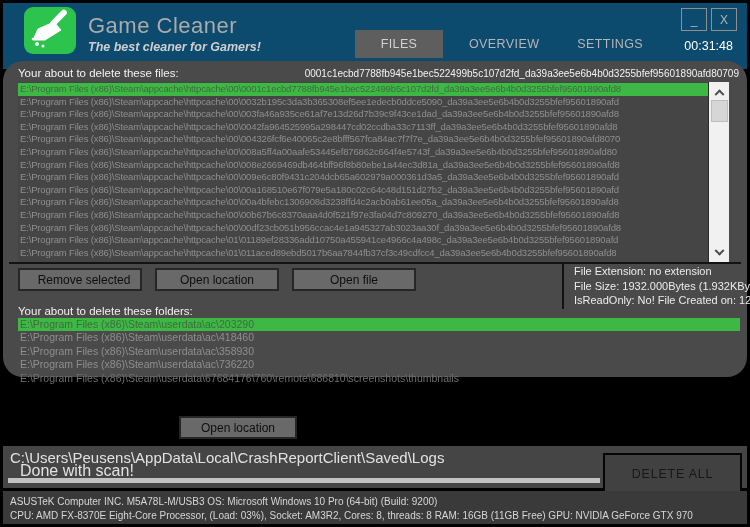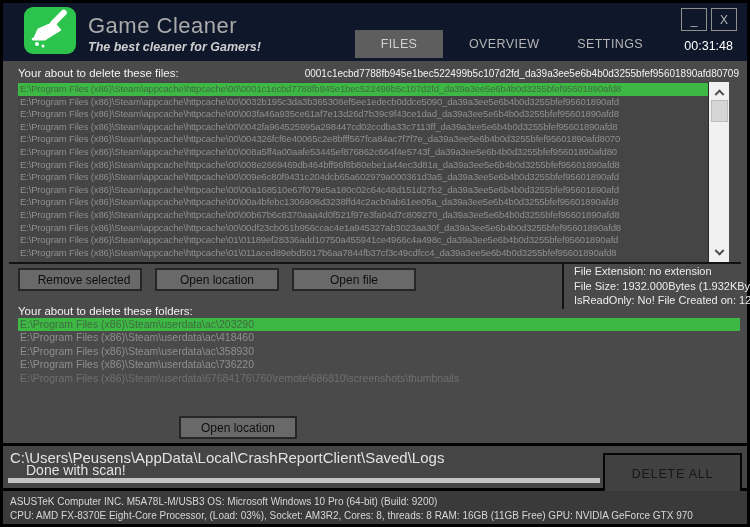--- a/index.html
+++ b/index.html
@@ -5,21 +5,21 @@
   * { margin:0; padding:0; box-sizing:border-box; }
   html,body { background:#222; }
   body { font-family:"Liberation Sans", sans-serif; }
   #window {
     position:relative; width:750px; height:527px; background:#000;
     overflow:hidden;
   }
   .region { position:absolute; left:3px; width:744px; }
 
   
-  #titlebar { top:3px; height:66px; background:#0f172a;padding-left:26px; }
+  #titlebar { top:3px; height:66px; background:#0c4a6e;padding-left:26px; }
   #logo {
     position:absolute; left:21px; top:4px; width:52px; height:47px;
     background:#2dc44e; border-radius:9px;
     display:flex; align-items:center; justify-content:center;
   }
   #title-block { position:absolute; left:85px; top:10px; }
   #app-title { font-size:22px; color:#ababab; letter-spacing:0.5px; }
   #app-tagline { font-size:12.5px; font-weight:bold; font-style:italic; color:#cfcfcf; margin-top:1px; }
   #tabs { position:absolute; left:352px; top:27px; height:28px; display:flex; align-items:stretch; gap:14px; }
   .tab {
@@ -31,21 +31,21 @@
   #clock { position:absolute; right:14px; top:36px; font-size:12.5px; color:#ffffff; }
   .winbtn {
     position:absolute; top:5px; width:26px; height:23px;
     border:1px solid #8f8f8f; color:#b5b5b5; font-size:12px;
     display:flex; align-items:center; justify-content:center; background:transparent;
   }
   #btn-min { right:40px; }
   #btn-close { right:10px; }
 
   
-  #main { top:61px; height:382px; background:#4a4a4a; }
+  #main { top:61px; height:316px; background:#4a4a4a;border-radius:20px; }
   .section-label { position:absolute; font-size:11.5px; color:#f2f2f2; }
   #files-label { left:15px; top:6px; }
   #selected-hash { position:absolute; right:8px; top:7px; font-size:10px; color:#f2f2f2; white-space:nowrap; }
   #file-list {
     position:absolute; left:15px; top:21px; width:711px; height:181px;
     background:#454545; overflow:hidden;
   }
   #file-list .rows { position:absolute; left:0; top:1px; right:21px; }
   .row {
     height:12.6px; line-height:12.6px; font-size:9.5px; letter-spacing:-0.15px;
@@ -83,21 +83,21 @@
   #folder-list { position:absolute; left:15px; top:257px; width:722px; }
   #folder-list .row { height:13.4px; line-height:13.4px; font-size:10.5px; letter-spacing:0; }
   #folder-list .row.dim { color:#707070; }
 
   #btn-remove-folder   { left:15px;  top:355px; width:148px; }
   #btn-open-loc-folder { left:176px; top:355px; width:118px; }
 
   
   #bottom { top:446px; height:42px; background:#454545; }
   #scan-path { position:absolute; left:7px; top:3px; font-size:15px; color:#e2e2e2; white-space:nowrap; }
-  #scan-status { position:absolute; left:23px; top:16px; font-size:14px; color:#e2e2e2; }
+  #scan-status { position:absolute; left:17px; top:16px; font-size:16px; color:#e2e2e2; }
   #progress { position:absolute; left:5px; top:32px; width:592px; height:5px; background:#c2c2c2; }
   #btn-delete-all {
     position:absolute; left:600px; top:7px; width:139px; height:41px;
     background:#414141; border:2px solid #050505; color:#171717;
     font-size:12.5px; letter-spacing:0.8px;
     display:flex; align-items:center; justify-content:center;
   }
 
   
   #statusbar { top:491px; height:33px; background:#3a3a3a; }

